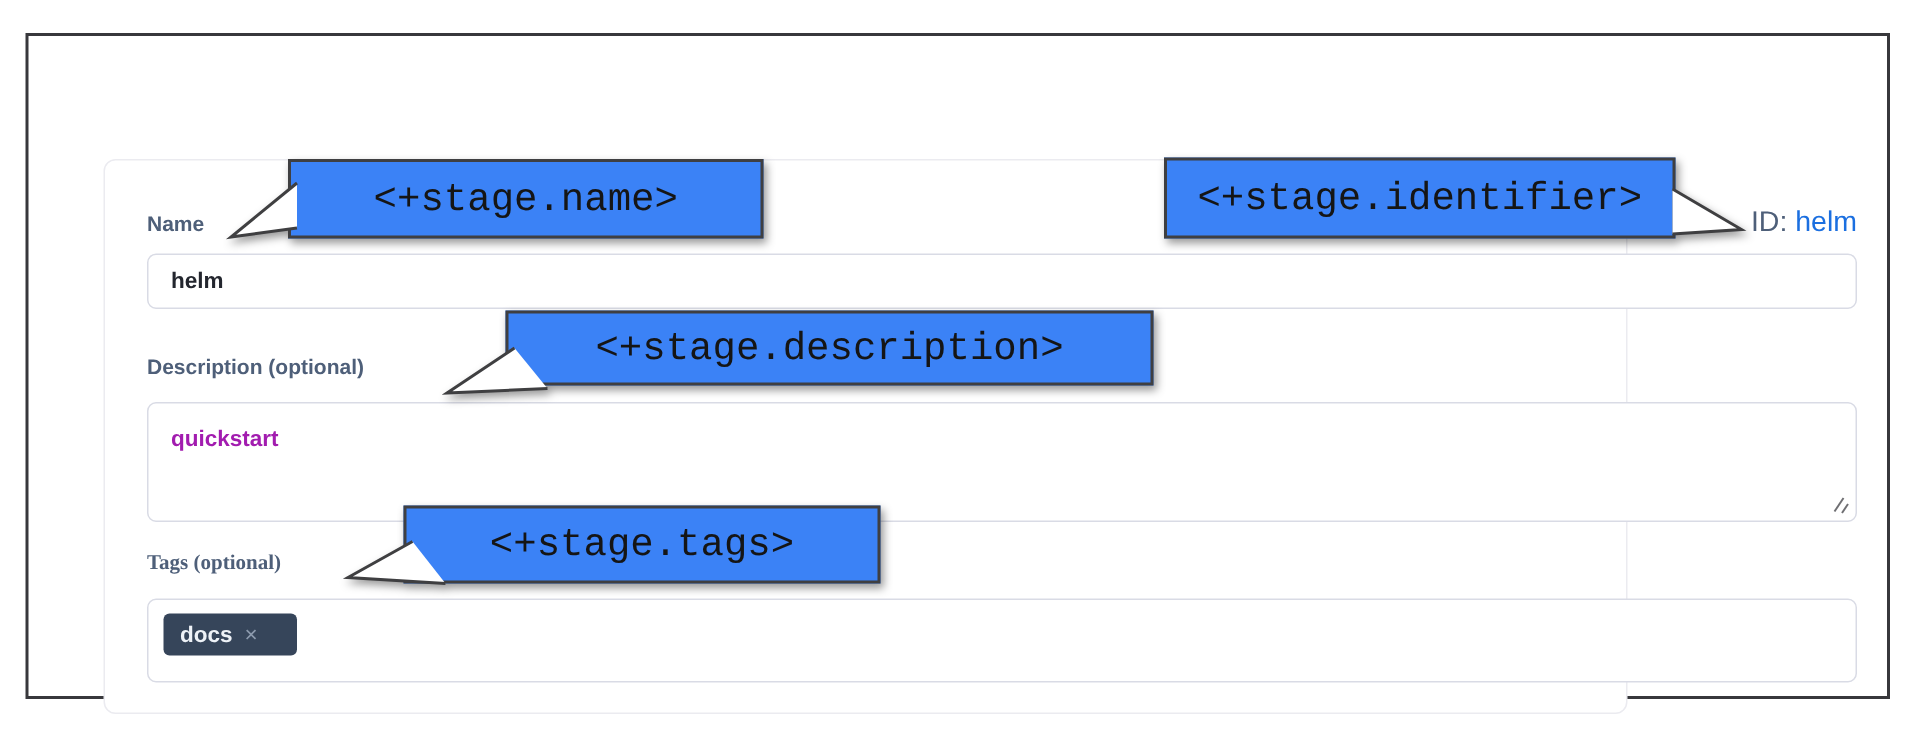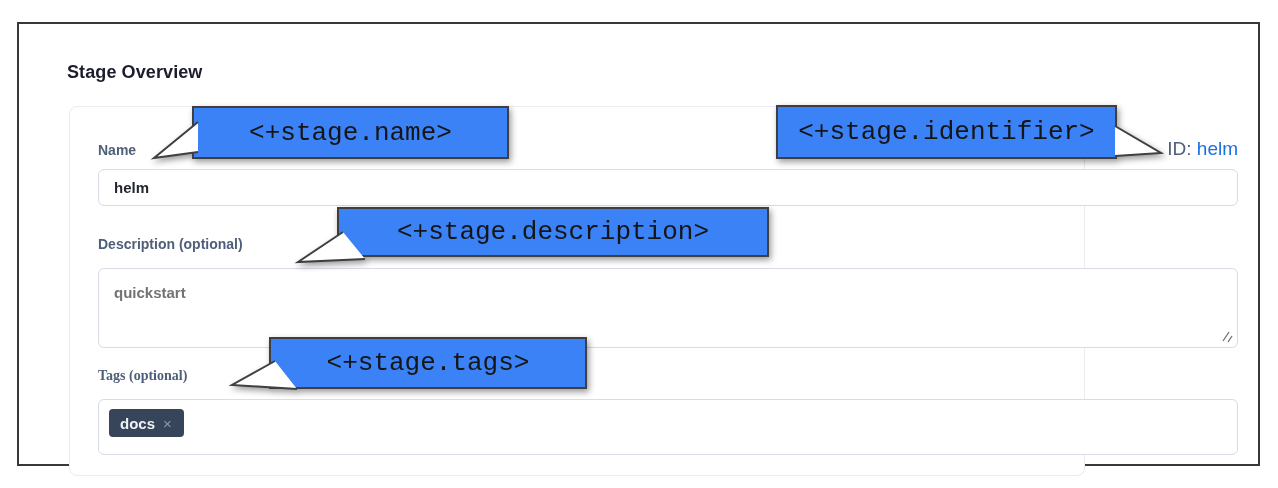--- a/index.html
+++ b/index.html
@@ -30,32 +30,32 @@
     position:absolute;left:28px;top:62px;width:1140px;height:37px;
     border:1px solid #d9dbe5;border-radius:6px;box-sizing:border-box;
     padding:0 15px;font-family:"Liberation Sans",sans-serif;
     font-size:15px;font-weight:600;color:#23262e;background:#fff;outline:none;
   }
   .desc-label{position:absolute;left:28px;top:129px;}
   .textarea-wrap{position:absolute;left:28px;top:161px;width:1140px;height:80px;}
   .desc-textarea{
     width:100%;height:100%;border:1px solid #d9dbe5;border-radius:6px;
     box-sizing:border-box;padding:15px 15px;resize:none;outline:none;
-    font-family:"Liberation Sans",sans-serif;font-size:15px;font-weight:600;color:#737373;
+    font-family:"Liberation Sans",sans-serif;font-size:15px;font-weight:600;color:#a21caf;
   }
   .resize-handle{position:absolute;right:5px;bottom:5px;width:13px;height:13px;cursor:nwse-resize;}
   .tags-label{position:absolute;left:28px;top:261px;font-family:Liberation Serif, serif;}
   .tags-input{
     position:absolute;left:28px;top:292px;width:1140px;height:56px;
     border:1px solid #d9dbe5;border-radius:6px;box-sizing:border-box;
     background:#fff;padding:9px 10px;cursor:text;
   }
   .tag-chip{
     display:inline-flex;align-items:center;gap:8px;height:28px;
-    background:#36455a;border-radius:4px;padding:0 12px 0 11px;box-sizing:border-box;
+    background:#36455a;border-radius:4px;padding:0 26px 0 11px;box-sizing:border-box;
     font-size:15px;font-weight:600;color:#eef2f7;cursor:default;
   }
   .tag-remove{color:#8c9aad;font-weight:400;font-size:15px;cursor:pointer;line-height:1;}
   
   .callout{
     position:absolute;background:#3b82f6;border:2px solid #3f3f41;box-sizing:border-box;
     display:flex;align-items:center;justify-content:center;white-space:nowrap;
     font-family:"Liberation Mono","DejaVu Sans Mono",monospace;font-size:26px;color:#151515;
     filter:drop-shadow(2px 3px 3px rgba(0,0,0,0.40));z-index:5;
   }
@@ -69,21 +69,20 @@
   .c3 .tail{left:-45px;top:19px;}
   .c4{left:250px;top:313px;width:318px;height:52px;}
   .c4 .tail{left:-43px;top:18px;}
 </style>
 </head>
 <body>
 
 <div class="screen">
   <div class="frame">
 
-    <div class="page-title">Stage Overview</div>
 
     <div class="card">
 
       <div class="name-row">
         <span class="field-label">Name</span>
         <span class="id-text"><span>ID:</span>&nbsp;<span class="id-value">helm</span></span>
       </div>
 
       <input class="text-input" type="text" value="helm" style="">
 

